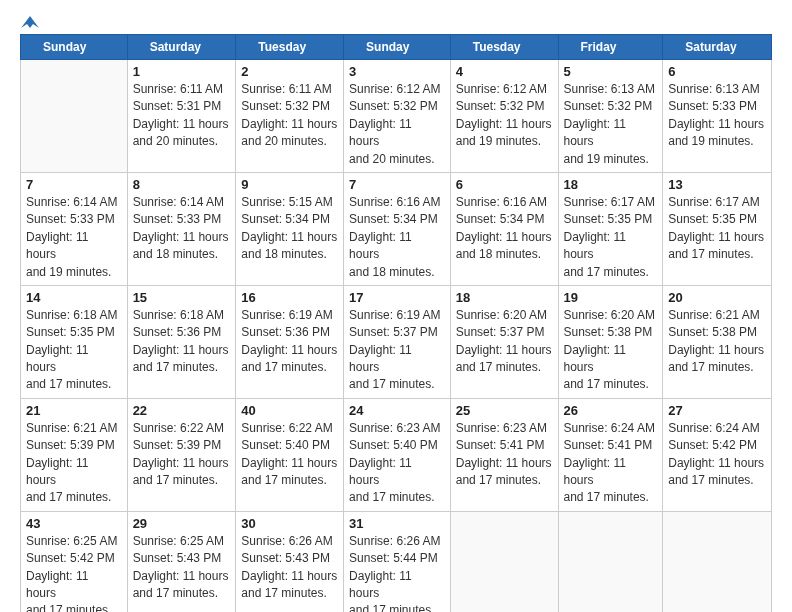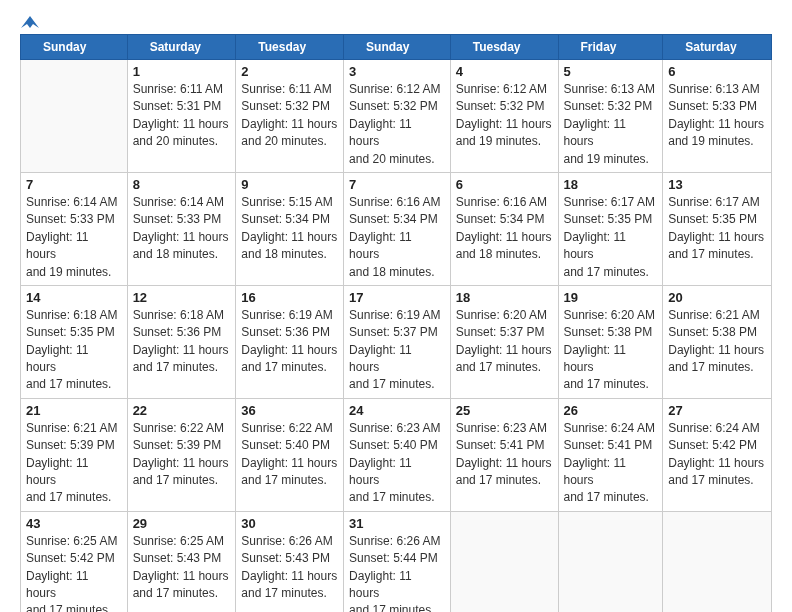--- a/index.html
+++ b/index.html
@@ -210,21 +210,21 @@
         </tr>
         <tr>
           <td>
             <div class="day-num">14</div>
             <div class="day-info" style="white-space: pre-line;">Sunrise: 6:18 AM
 Sunset: 5:35 PM
 Daylight: 11 hours
 and 17 minutes.</div>
           </td>
           <td>
-            <div class="day-num">12</div>
+            <div class="day-num">15</div>
             <div class="day-info" style="white-space: pre-line;">Sunrise: 6:18 AM
 Sunset: 5:36 PM
 Daylight: 11 hours
 and 17 minutes.</div>
           </td>
           <td>
             <div class="day-num">16</div>
             <div class="day-info" style="white-space: pre-line;">Sunrise: 6:19 AM
 Sunset: 5:36 PM
 Daylight: 11 hours
@@ -268,21 +268,21 @@
 and 17 minutes.</div>
           </td>
           <td>
             <div class="day-num">22</div>
             <div class="day-info" style="white-space: pre-line;">Sunrise: 6:22 AM
 Sunset: 5:39 PM
 Daylight: 11 hours
 and 17 minutes.</div>
           </td>
           <td>
-            <div class="day-num">36</div>
+            <div class="day-num">40</div>
             <div class="day-info" style="white-space: pre-line;">Sunrise: 6:22 AM
 Sunset: 5:40 PM
 Daylight: 11 hours
 and 17 minutes.</div>
           </td>
           <td>
             <div class="day-num">24</div>
             <div class="day-info" style="white-space: pre-line;">Sunrise: 6:23 AM
 Sunset: 5:40 PM
 Daylight: 11 hours

